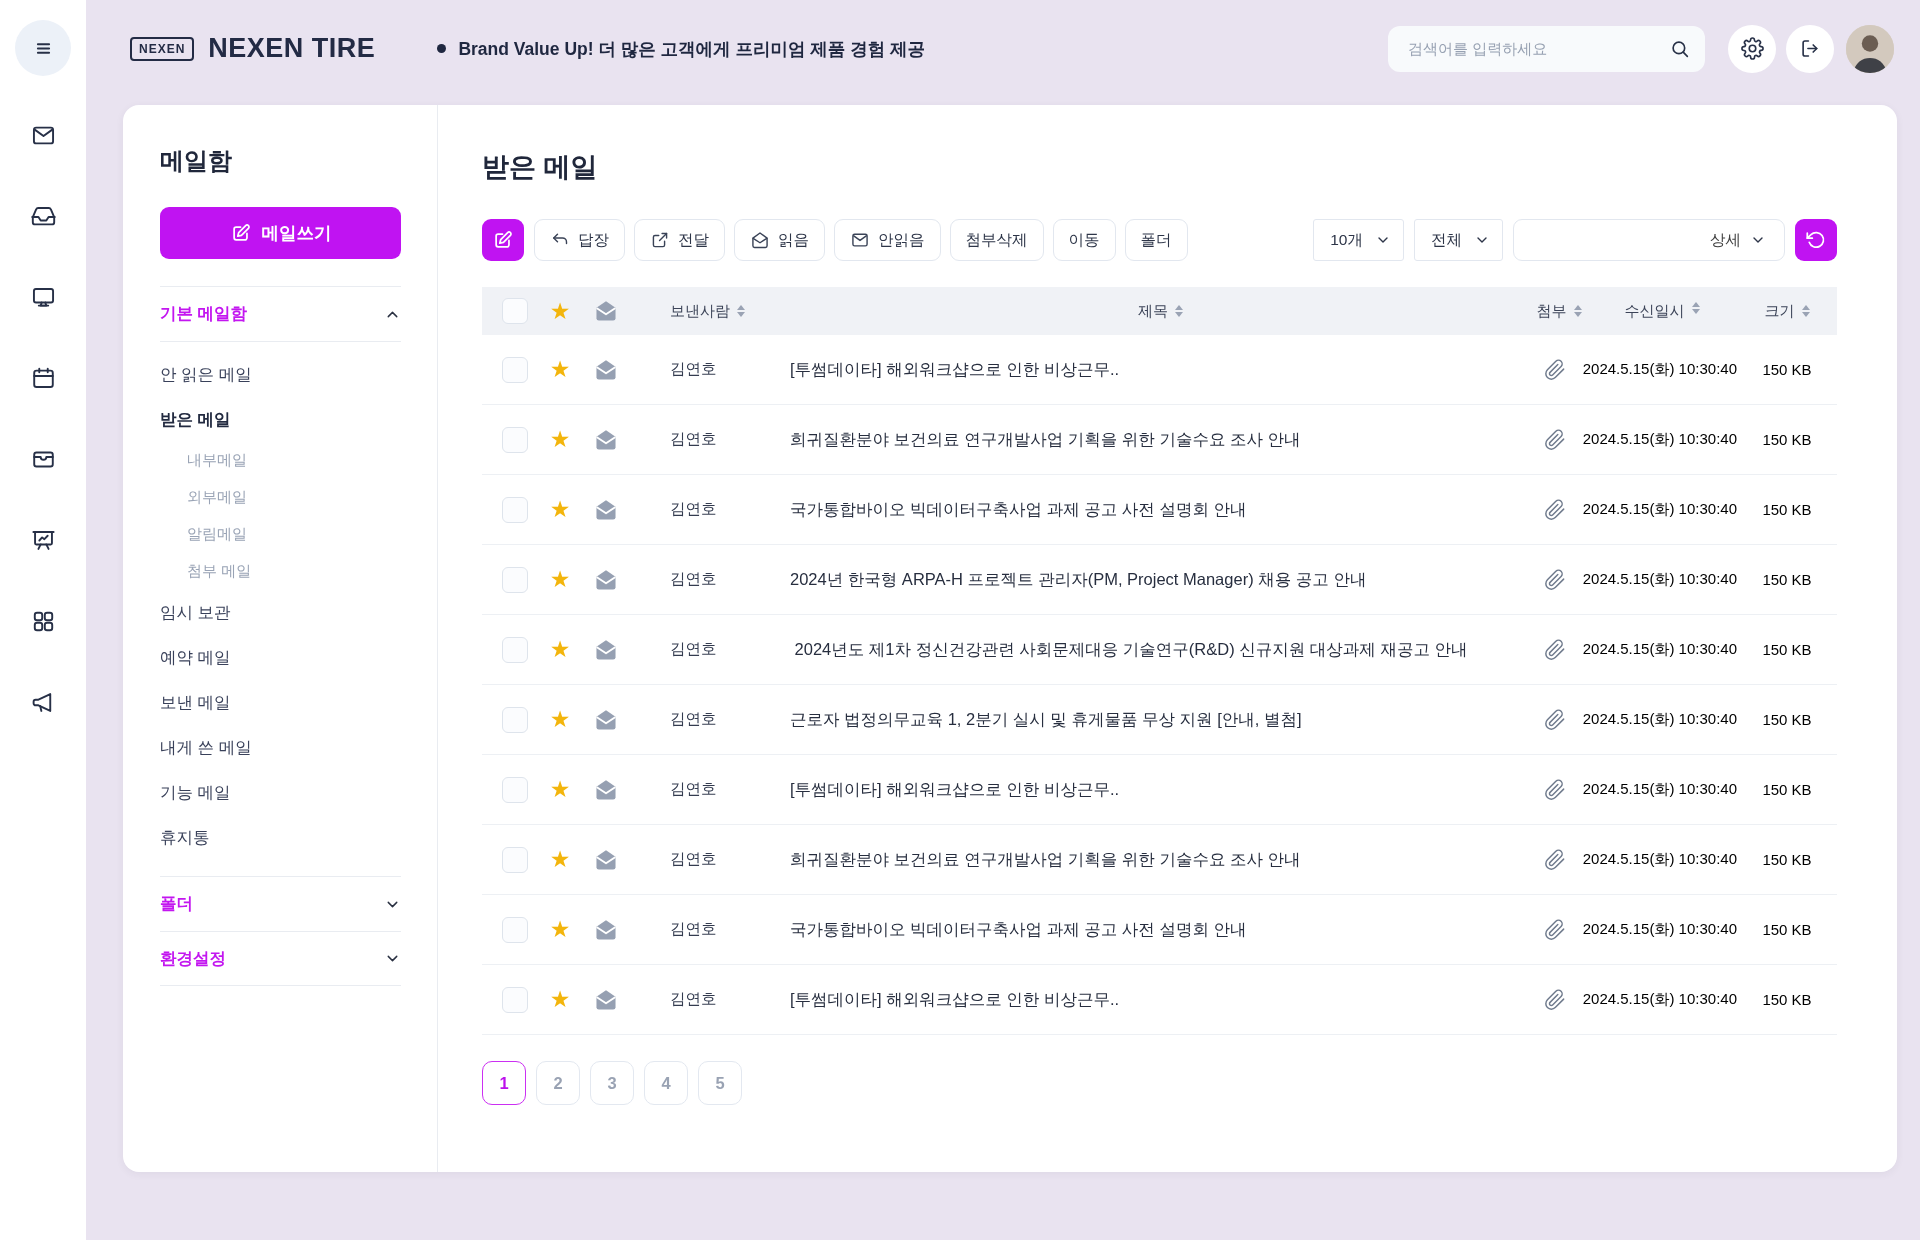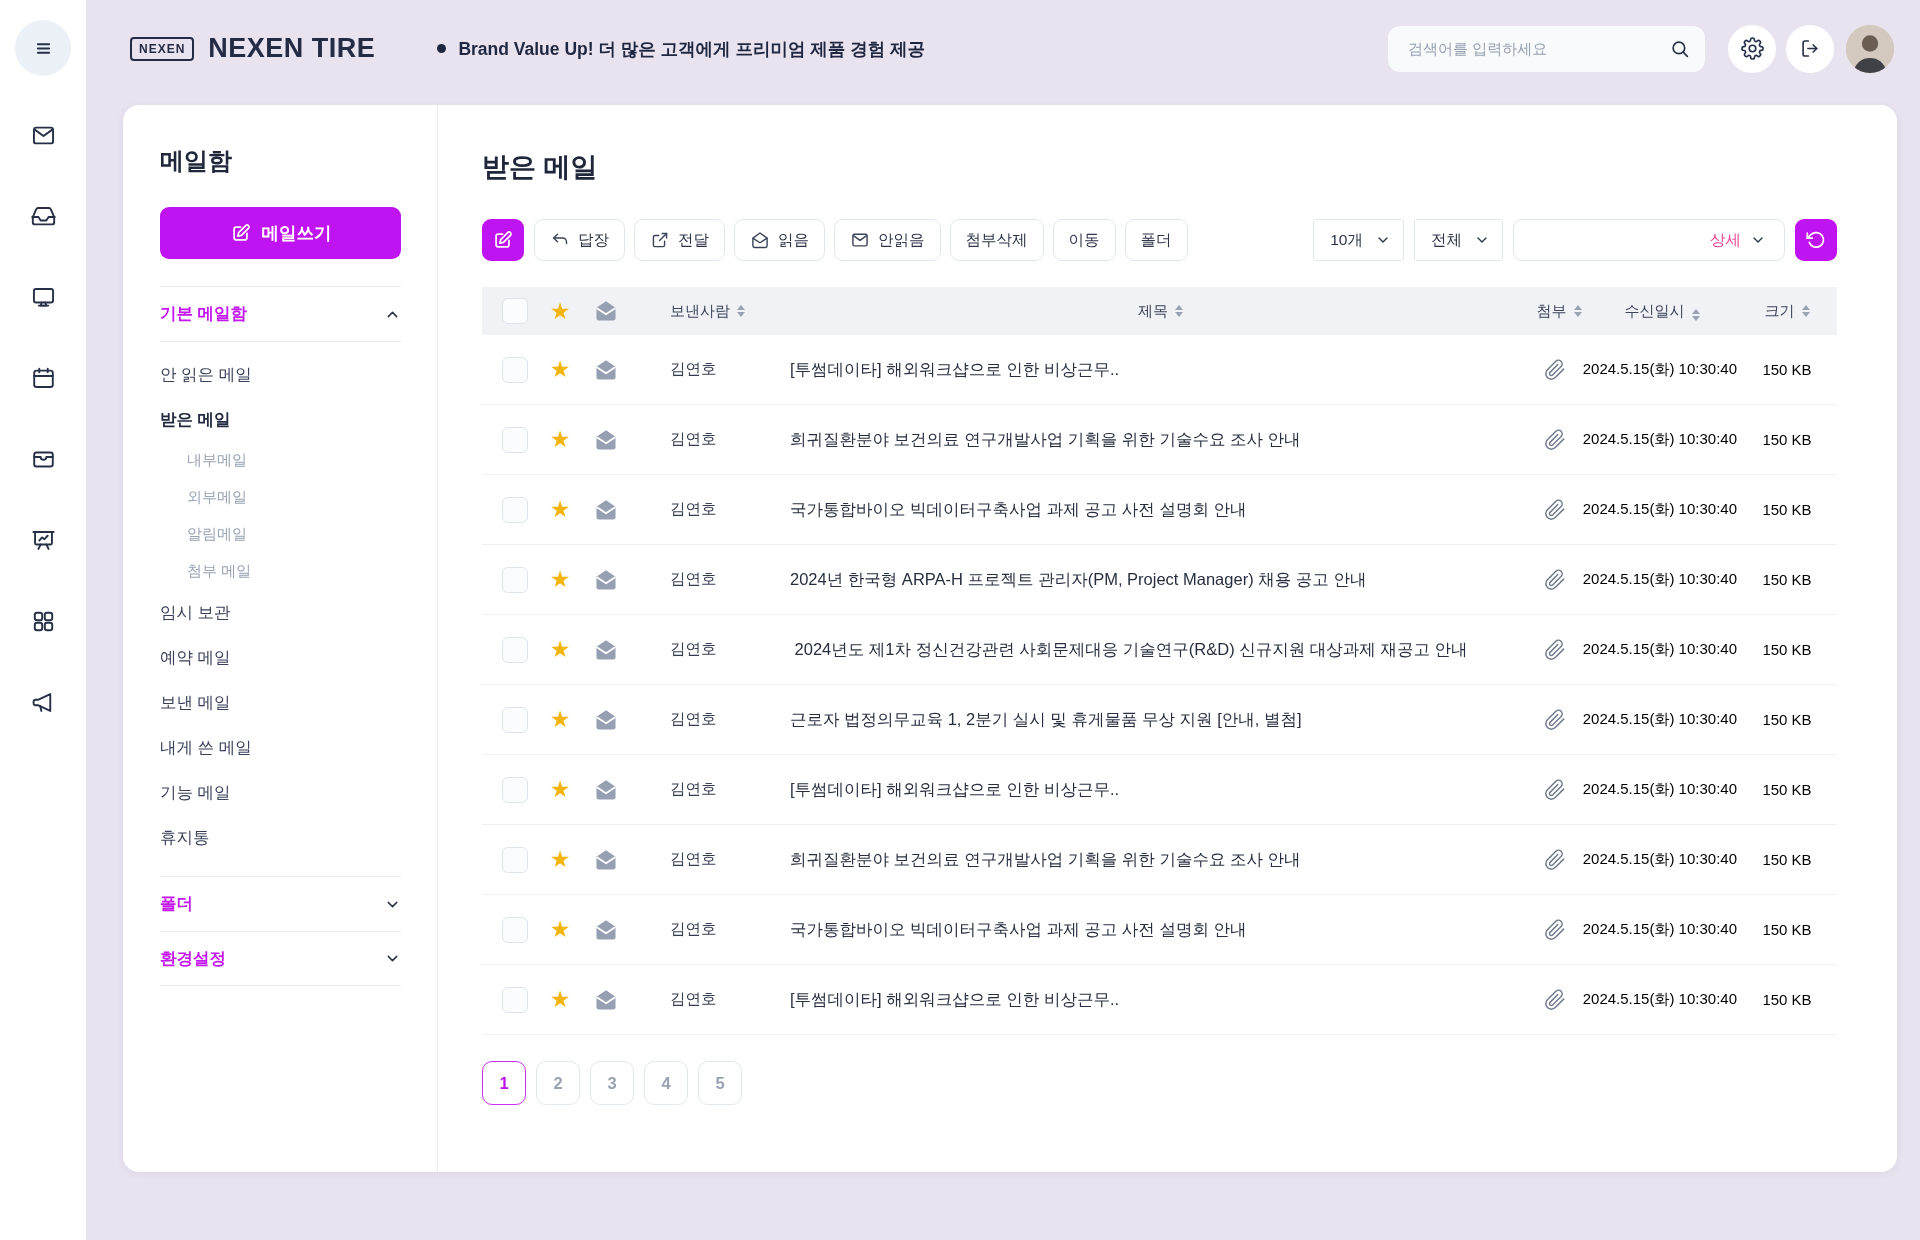--- a/index.html
+++ b/index.html
@@ -52,33 +52,33 @@
   .tb-compose,.tb-refresh{width:42px;height:42px;background:#C013F2;border:none;border-radius:9px;display:flex;align-items:center;justify-content:center;cursor:pointer;flex-shrink:0}
   .tb-group{display:flex;gap:9px;margin-left:10px}
   .tb-btn{height:42px;padding:12px 15px;background:#fff;border:1px solid #E2E7EF;border-radius:9px;display:flex;align-items:center;gap:8px;font-size:15.5px;color:#2D3548;cursor:pointer;font-family:inherit;font-weight:500;white-space:nowrap}
   .bi{width:20px;height:20px;stroke:#3A4357;fill:none;stroke-width:1.7;stroke-linecap:round;stroke-linejoin:round}
   .spacer{flex:1}
   .select{height:42px;padding:0 12px 0 16px;background:#fff;border:1px solid #E2E7EF;border-radius:3px;display:flex;align-items:center;gap:12px;font-size:15.5px;color:#2D3548;font-weight:500;cursor:pointer;font-family:inherit;white-space:nowrap}
   .chev{width:16px;height:16px;stroke:#2D3548;fill:none;stroke-width:2.1;stroke-linecap:round;stroke-linejoin:round}
   .ml{margin-left:10px}
   .detail-box{width:272px;height:42px;background:#fff;border:1px solid #E2E7EF;border-radius:9px;display:flex;align-items:center;padding:0 12px 0 14px;box-sizing:border-box;margin-left:10px}
   .detail-box input{flex:1;border:none;outline:none;min-width:0;font-family:inherit;font-size:15px;background:transparent}
-  .detail-btn{display:flex;align-items:center;gap:9px;background:none;border:none;font-size:15.5px;color:#ec4899;font-weight:500;cursor:pointer;font-family:inherit}
+  .detail-btn{display:flex;align-items:center;gap:9px;background:none;border:none;font-size:15.5px;color:#404040;font-weight:500;cursor:pointer;font-family:inherit}
   
   .table{margin-top:26px}
   .thead{display:flex;align-items:center;height:48px;background:#F0F2F6;color:#3C4458;font-size:15px;font-weight:500}
   .trow{display:flex;align-items:center;height:69px;border-bottom:1px solid #EDF0F4;cursor:pointer;background:#fff}
   .c1{flex:0 0 56px;padding-left:20px;box-sizing:border-box;display:flex;align-items:center}
   .c2{flex:0 0 44px;display:flex;justify-content:center}
   .c3{flex:0 0 48px;display:flex;justify-content:center}
   .c4{flex:0 0 160px;padding-left:40px;box-sizing:border-box;display:flex;align-items:center}
   .c5{flex:1;min-width:0;display:flex;align-items:center}
   .c5.center{justify-content:center}
   .c6{flex:0 0 56px;display:flex;justify-content:center;align-items:center}
-  .c7{flex:0 0 150px;display:flex;justify-content:center;align-items:flex-end}
+  .c7{flex:0 0 150px;display:flex;justify-content:center;align-items:flex-start}
   .c8{flex:0 0 100px;display:flex;justify-content:center;align-items:center}
   .checkbox{width:26px;height:26px;border:1px solid #DEE4EC;border-radius:6px;background:#FBFCFE;cursor:pointer;padding:0}
   .star{color:#F3B50C;font-size:23px;line-height:1;cursor:pointer;background:none;border:none;padding:0}
   .mi{width:26px;height:26px;cursor:pointer}
   .sort{display:inline-flex;flex-direction:column;gap:2px;margin-left:7px}
   .sort i{width:0;height:0;border-left:4px solid transparent;border-right:4px solid transparent}
   .sort .up{border-bottom:5px solid #9AA3B4}
   .sort .dn{border-top:5px solid #9AA3B4}
   .sender{color:#343C50;font-size:15.5px}
   .subject{color:#272E3F;font-size:16.5px;white-space:pre;overflow:hidden;text-overflow:ellipsis}

